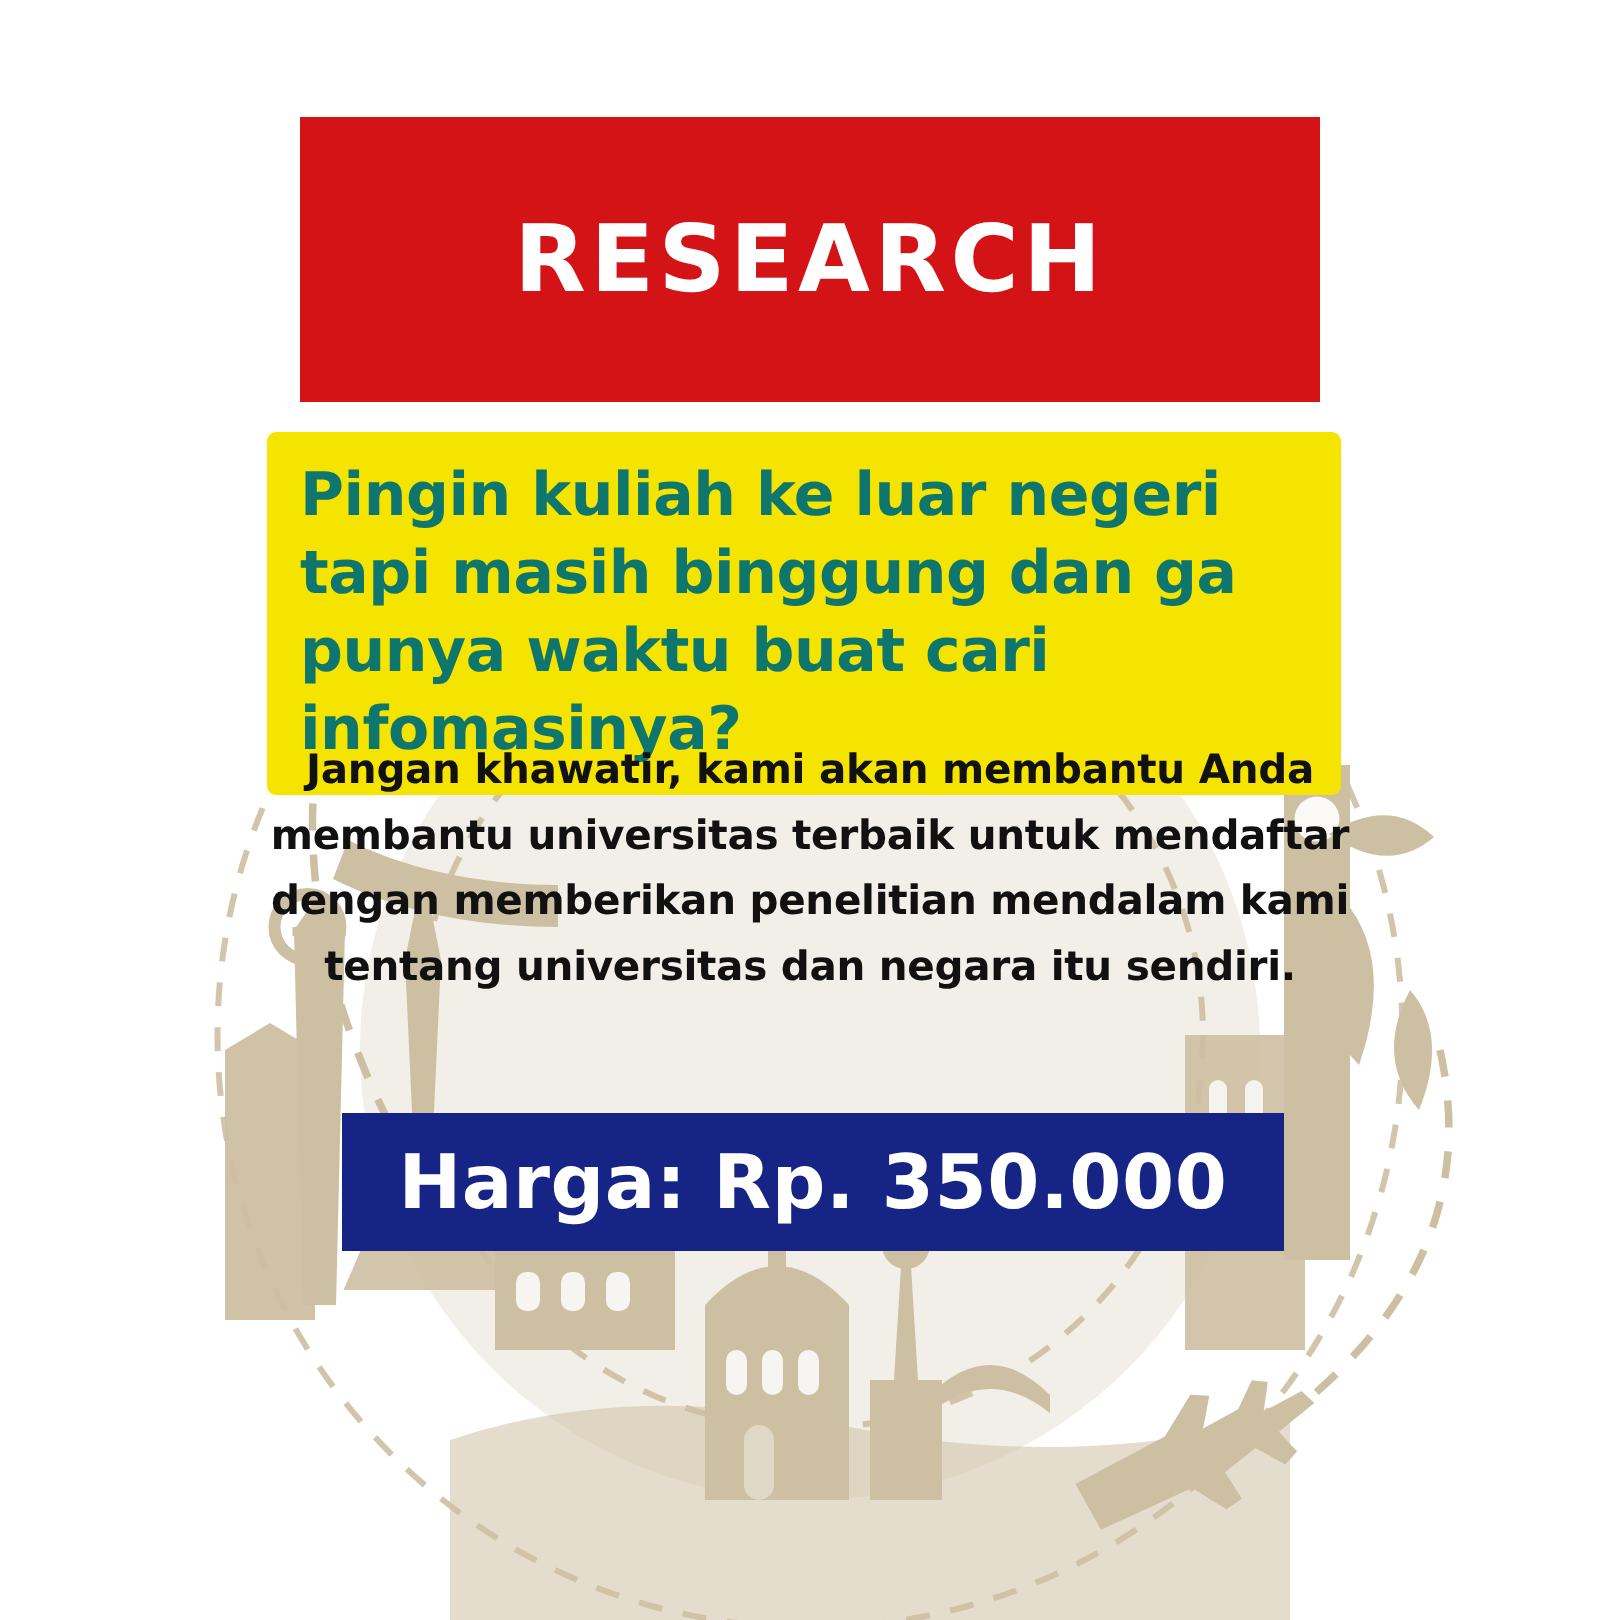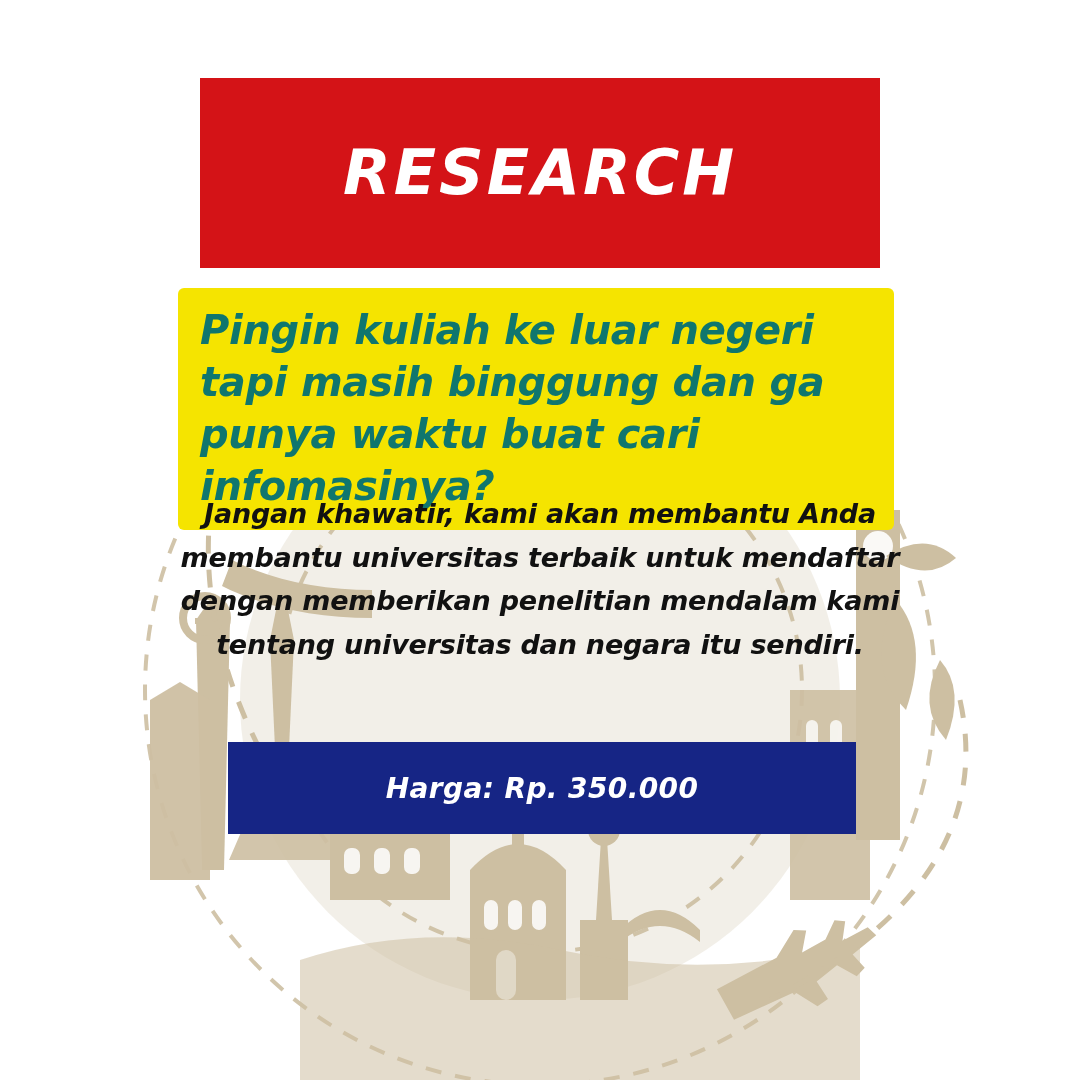--- a/index.html
+++ b/index.html
@@ -31,21 +31,20 @@
     height: 1080px;
     z-index: 0;
   }
 
   
   .content {
     position: relative;
     z-index: 2;
     width: 1080px;
     height: 1080px;
-    font-style: italic;
   }
 
   .title-band {
     position: absolute;
     left: 200px;
     top: 78px;
     width: 680px;
     height: 190px;
     background: #d41317;
     display: flex;
@@ -109,21 +108,21 @@
     height: 92px;
     background: #162585;
     display: flex;
     align-items: center;
     justify-content: center;
   }
   .price-text {
     color: #ffffff;
     font-family: "DejaVu Sans", sans-serif;
     font-weight: bold;
-    font-size: 28px;
+    font-size: 50px;
     letter-spacing: 0.4px;
     text-align: right;
   }
 </style>
 </head>
 <body>
 
 <div class="poster">
 
   <svg class="bg-art" viewBox="0 0 1080 1080" xmlns="http://www.w3.org/2000/svg">

